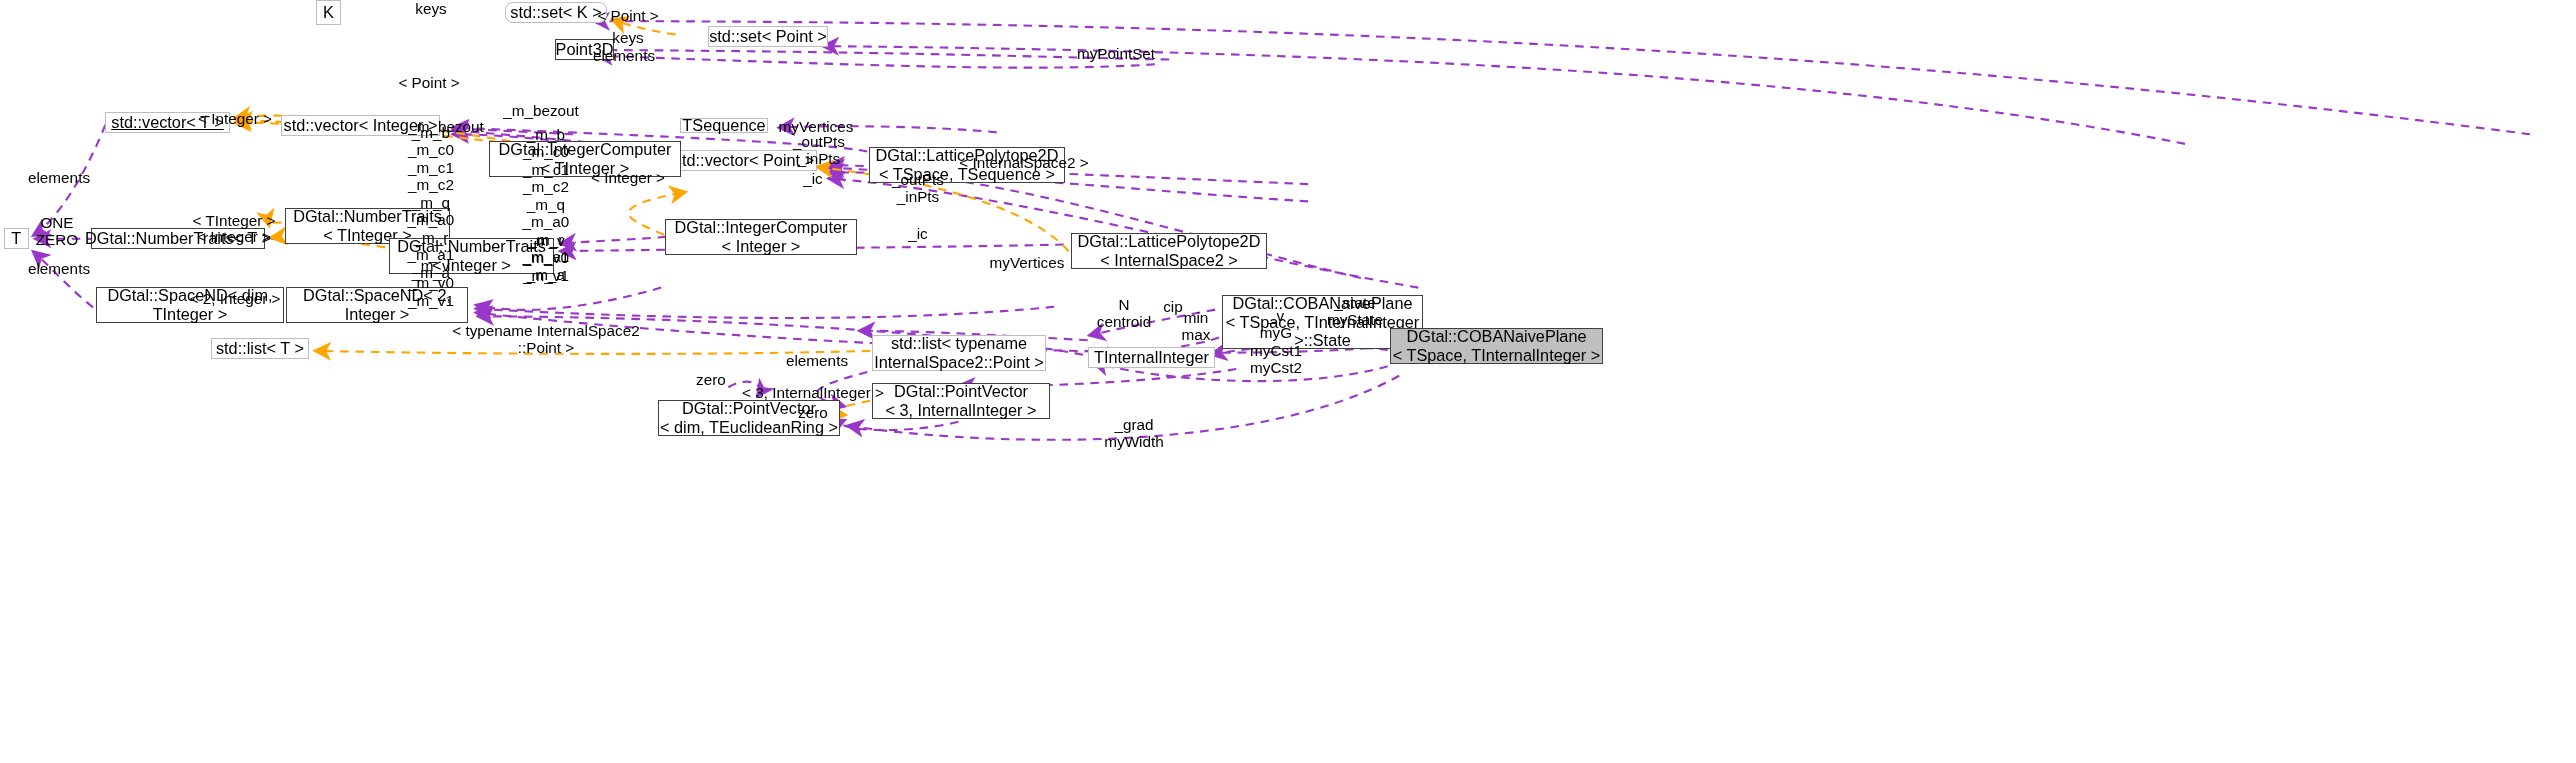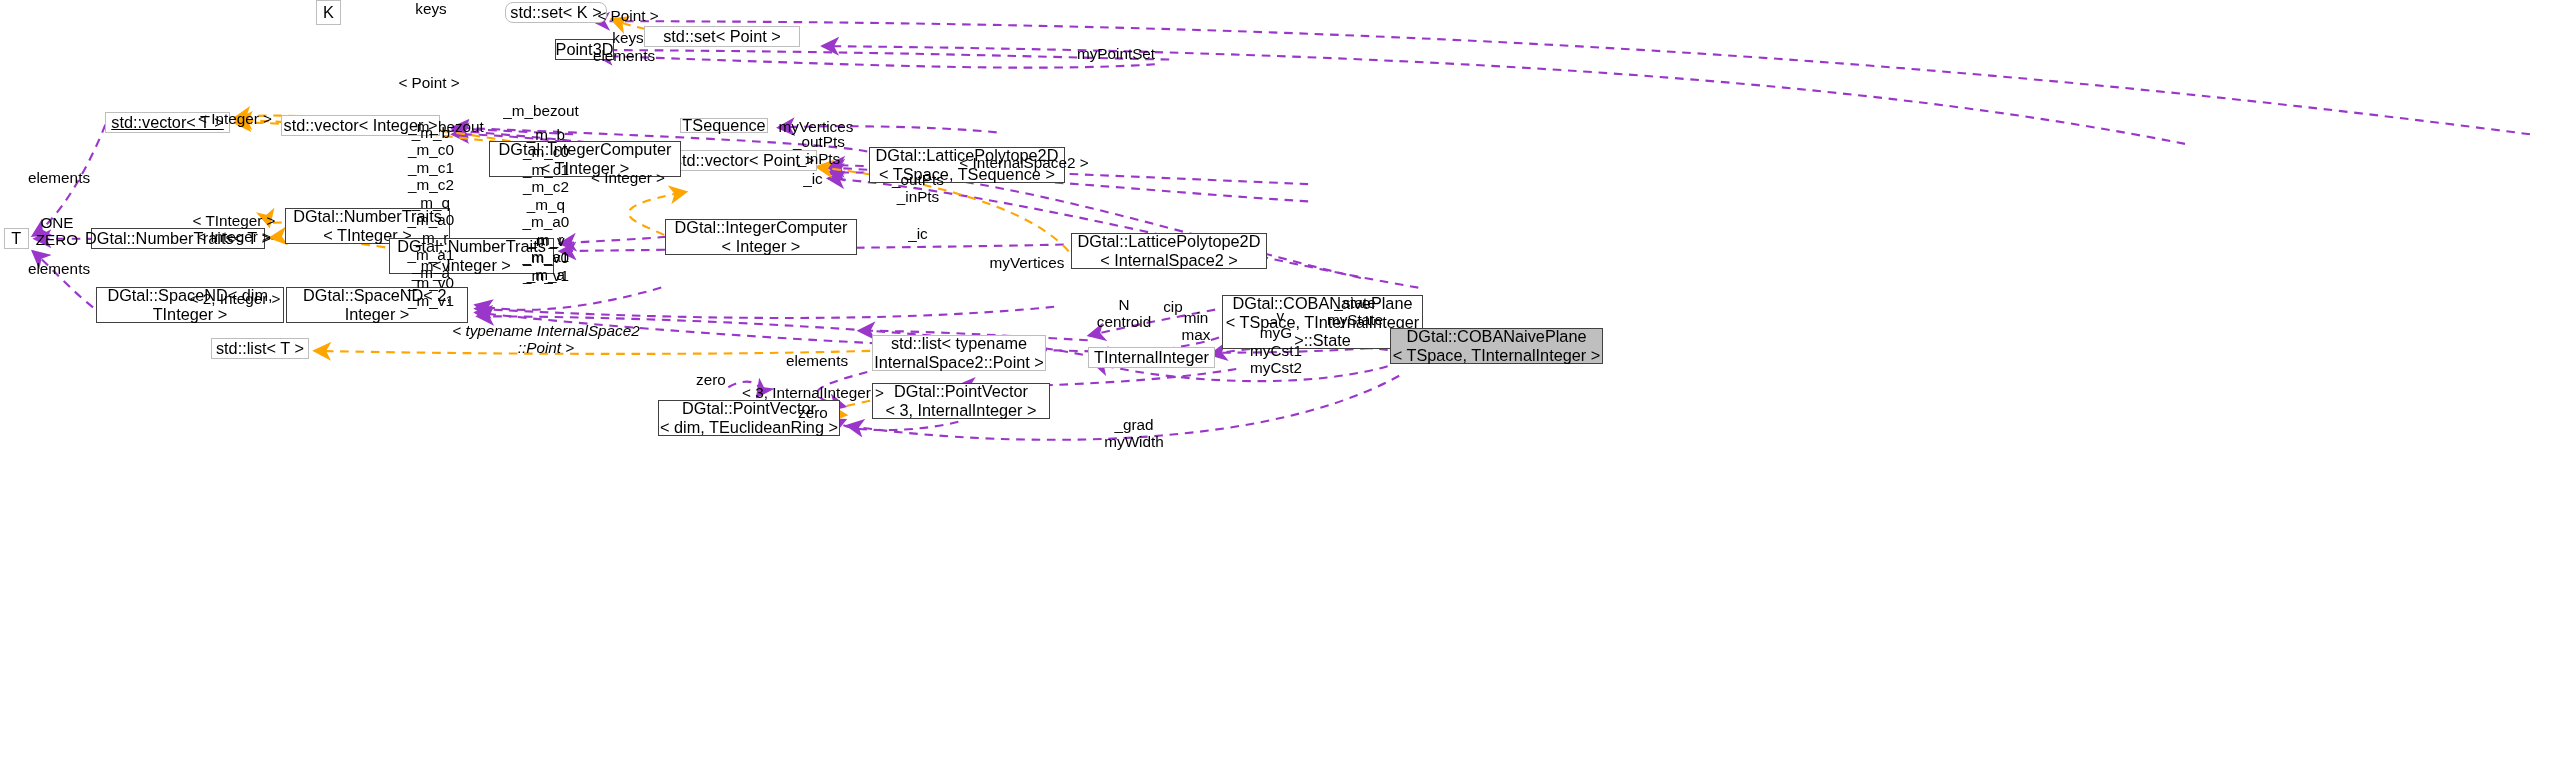--- a/index.html
+++ b/index.html
@@ -78,21 +78,21 @@
         <path d="M 296,314 C 280,314 270,314 252,314"></path>
         <path d="M 908,366 C 700,372 420,368 328,366"></path>
         <path d="M 908,418 C 880,424 850,430 883,433"></path>
       </g>
     </g>
   </svg>
 
 <div class="node tmpl" style="left: 316px; top: 0px; width: 25px; height: 25px;">K</div>
     <div class="node tmpl" style="left: 505px; top: 1.9px; width: 102px; height: 21px; border-radius: 8px;">std::set&lt; K &gt;</div>
     <div class="node cls" style="left: 514px; top: 39px; width: 59px; height: 21px; margin-left: 41px;">Point3D</div>
-    <div class="node tmpl" style="left: 644px; top: 26px; width: 156px; height: 21px;">std::set&lt; Point &gt;</div>
+    <div class="node tmpl" style="left: 708px; top: 26px; width: 120px; height: 21px;">std::set&lt; Point &gt;</div>
     <div class="node tmpl" style="left: 105px; top: 112px; width: 125px; height: 21px; text-decoration: underline;">std::vector&lt; T &gt;</div>
     <div class="node tmpl" style="left: 281px; top: 115px; width: 159px; height: 21px;">std::vector&lt; Integer &gt;</div>
     <div class="node tmpl" style="left: 680px; top: 118px; width: 88px; height: 15px;">TSequence</div>
     <div class="node tmpl" style="left: 671px; top: 150px; width: 146px; height: 21px;">std::vector&lt; Point &gt;</div>
     <div class="node cls" style="left: 489px; top: 141px; width: 192px; height: 36px;">DGtal::IntegerComputer
 &lt; TInteger &gt;</div>
     <div class="node cls" style="left: 869px; top: 147px; width: 196px; height: 36px;">DGtal::LatticePolytope2D
 &lt; TSpace, TSequence &gt;</div>
     <div class="node cls" style="left: 285px; top: 208px; width: 165px; height: 36px;">DGtal::NumberTraits
 &lt; TInteger &gt;</div>
@@ -171,21 +171,21 @@
 _m_v1</div>
     <div class="elabel" style="left: 1027px; top: 263px;">myVertices</div>
     <div class="elabel" style="left: 235px; top: 299px;">&lt; 2, Integer &gt;</div>
     <div class="elabel" style="left: 1173px; top: 307px;">cip</div>
     <div class="elabel" style="left: 1124px; top: 313px;">N
 centroid</div>
     <div class="elabel" style="left: 1355px; top: 311px;">_state
 myState</div>
     <div class="elabel" style="left: 1196px; top: 326px;">min
 max</div>
-    <div class="elabel" style="left: 546px; top: 339px; font-style: italic;">&lt; typename InternalSpace2
+    <div class="elabel" style="left: 546px; top: 339px;">&lt; typename InternalSpace2
 ::Point &gt;</div>
     <div class="elabel" style="left: 1276px; top: 342px;">_v
 myG
 myCst1
 myCst2</div>
     <div class="elabel" style="left: 817px; top: 361px;">elements</div>
     <div class="elabel" style="left: 711px; top: 380px;">zero</div>
     <div class="elabel" style="left: 813px; top: 393px;">&lt; 3, InternalInteger &gt;</div>
     <div class="elabel" style="left: 813px; top: 413px;">zero</div>
     <div class="elabel" style="left: 1126px; top: 433px; margin-left: 8px;">_grad

